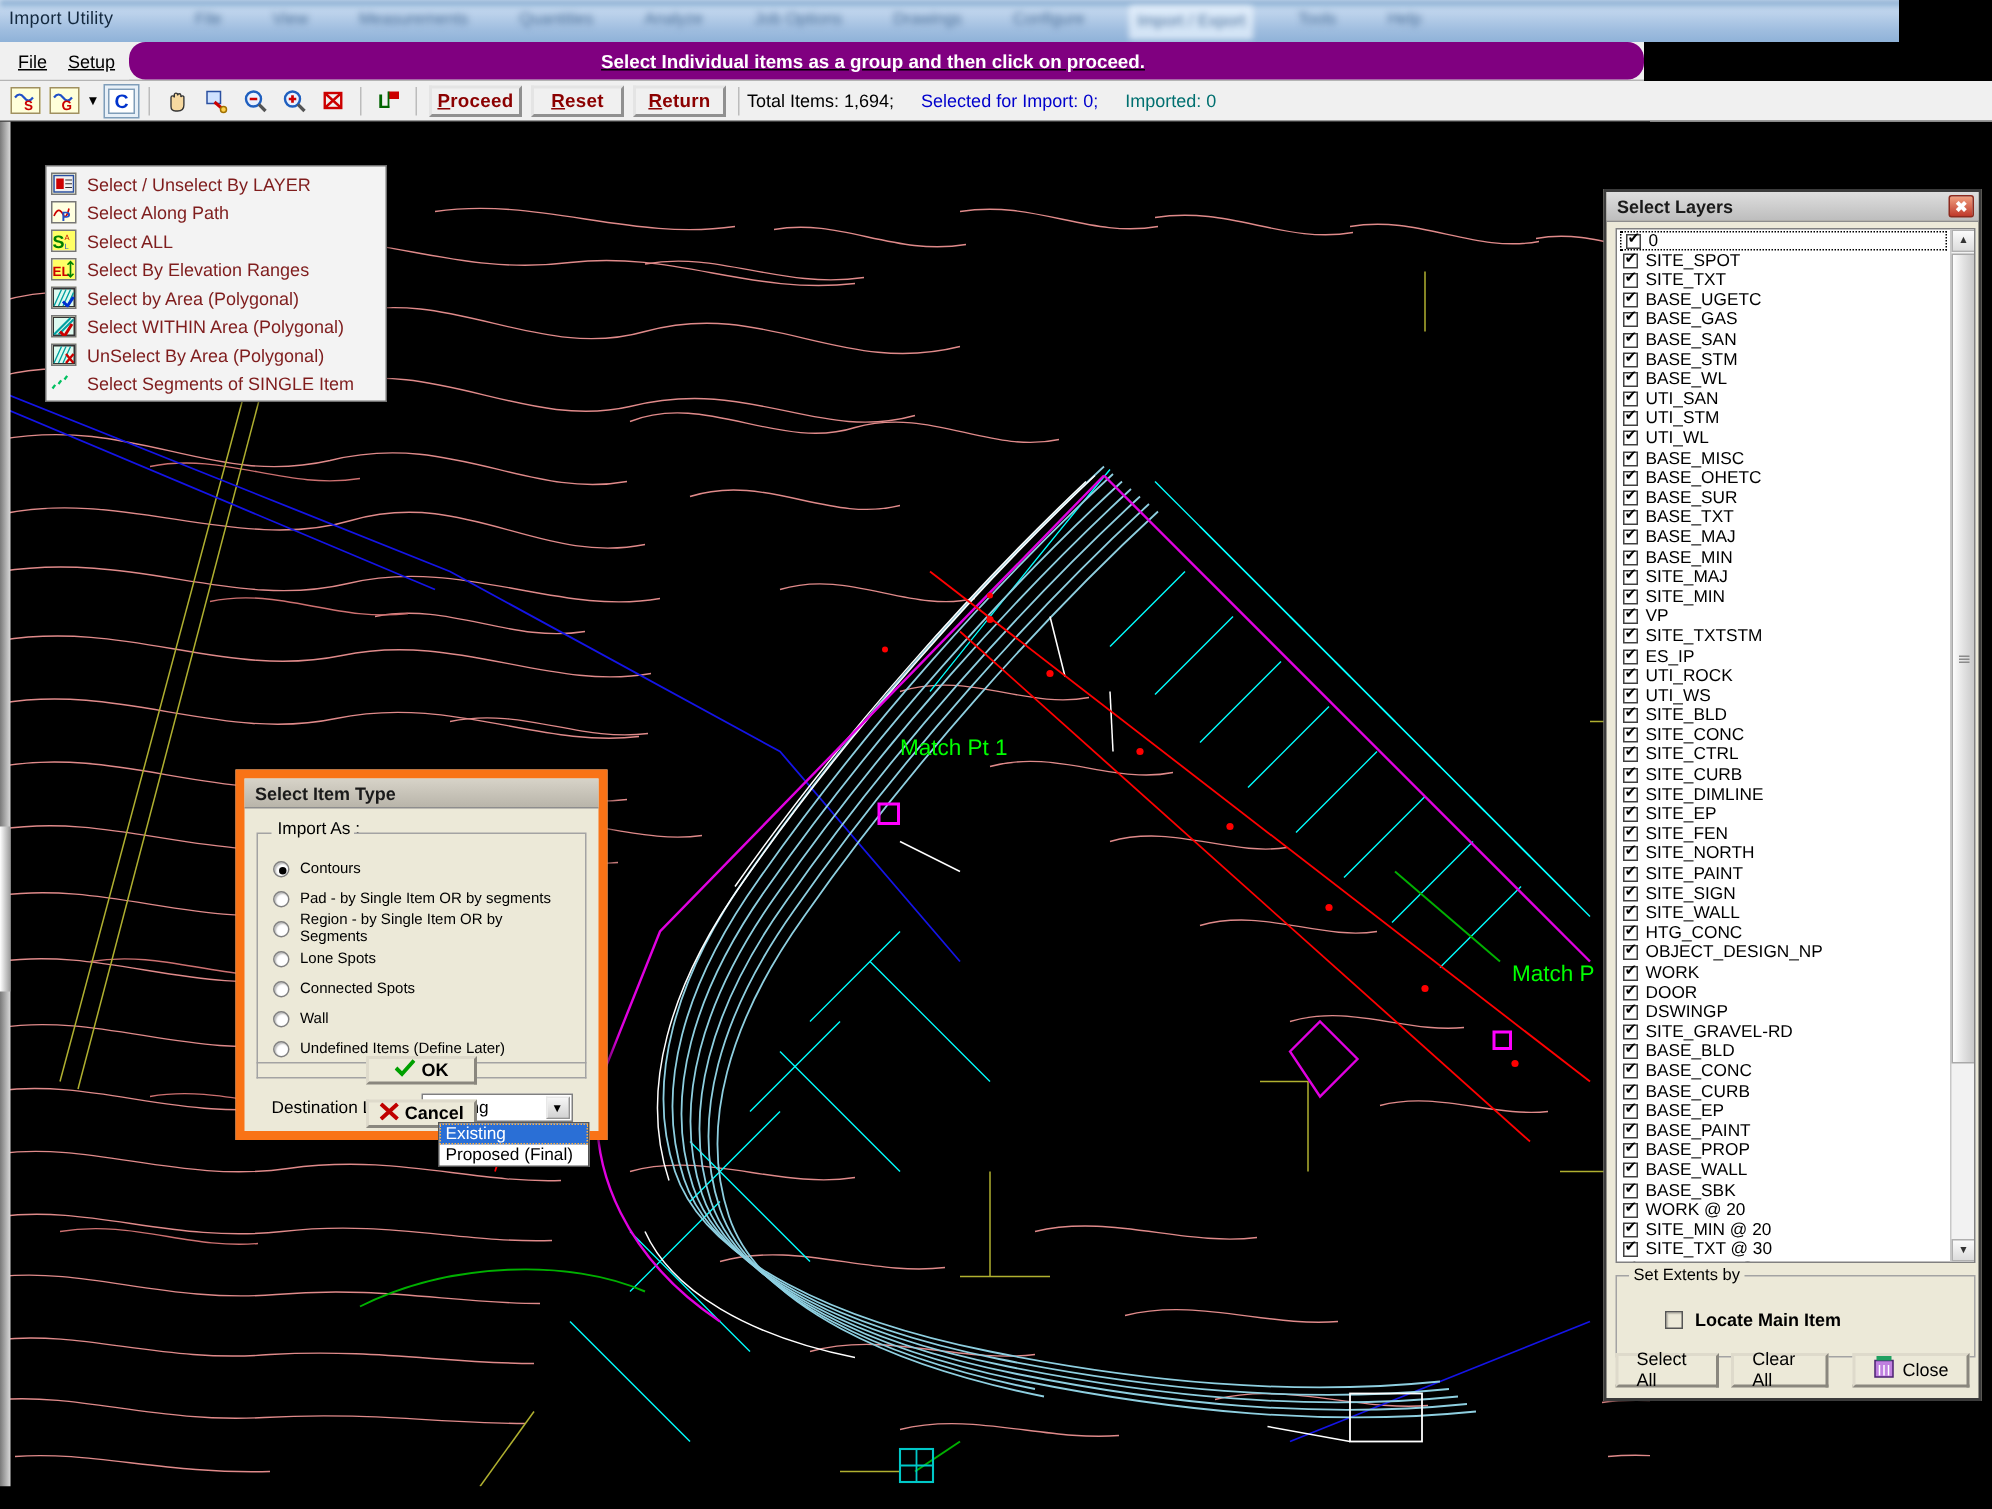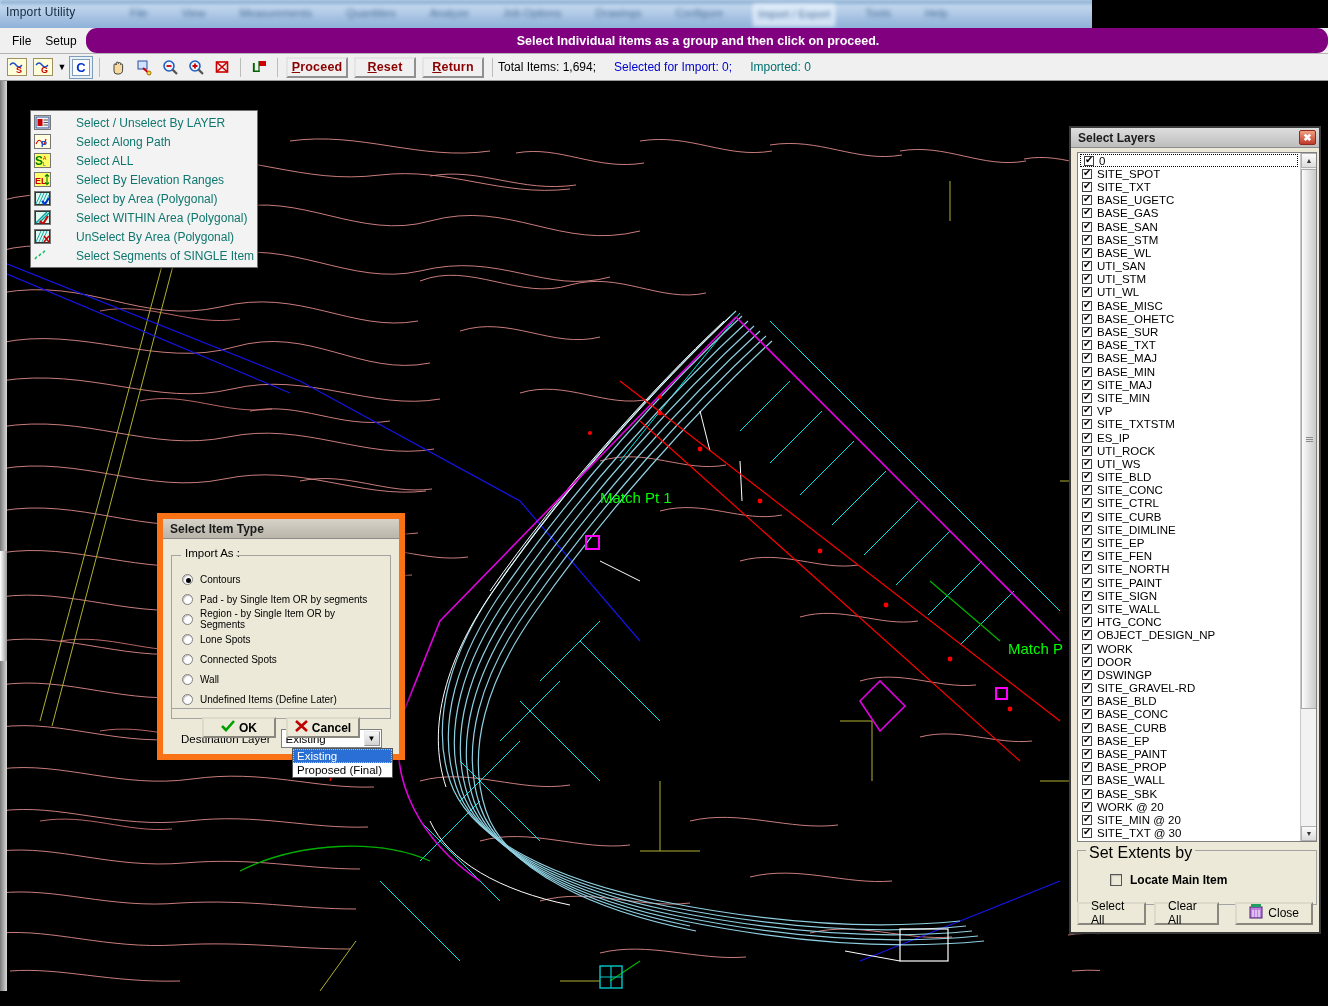--- a/index.html
+++ b/index.html
@@ -7,21 +7,21 @@
     margin: 0; padding: 0;
     width: 1328px; height: 1006px;
     overflow: hidden;
     font-family: "Liberation Sans", sans-serif;
     background: #000;
   }
   #app { position: relative; width: 1328px; height: 1006px; }
 
   
   .ribbon {
-    position: absolute; left: 0; top: 0; width: 1092px; height: 28px;
+    position: absolute; left: 0; top: 0; width: 1266px; height: 28px;
     background: linear-gradient(180deg,#cfe0f2 0%, #b9d0ea 35%, #9fbddf 72%, #8fb2d8 100%);
     overflow: hidden;
   }
   .ribbon-title {
     position: absolute; left: 6px; top: 5px;
     font-size: 12px; color: #14293f; letter-spacing: .2px;
   }
   .ribbon-tabs { position:absolute; left:126px; top:4px; height:22px; display:flex; gap:26px; }
   .ribbon-tab {
     font-size: 11px; color: #4a6f99;
@@ -40,24 +40,24 @@
     background: linear-gradient(180deg,#86a9cd,#a9c6e3);
     filter: blur(1.6px);
   }
 
   
   .iu-window {
     position:absolute; left:0; top:28px; width:1328px; height:978px;
     background:#000;
   }
   .menubar {
-    position:absolute; left:0; top:0; width:1328px; height:26px;
+    position:absolute; left:0; top:0; width:1096px; height:26px;
     background:#f0f0f0;
     border-bottom:1px solid #b4b4b4;
-    display:flex; align-items:stretch;
+    display:flex; align-items:stretch;text-decoration:underline;
   }
   .menubar-left {
     width:86px; display:flex; align-items:center; gap:14px;
     padding-left:12px; background:#f0f0f0;
   }
   .menu-item { font-size:12px; color:#000; cursor:default; }
   .title-banner {
     flex: 0 0 278px;
     background:#ffffd2;
     display:flex; align-items:center; justify-content:center;
@@ -124,22 +124,22 @@
   .map-label { fill:#00ff00; font-family:"Liberation Sans",sans-serif; font-size:15px; }
 
   
   .popup-menu {
     position:absolute; left:30px; top:82px; width:228px;
     background:#f3f3f3; border:1px solid #6f6f6f;
     box-shadow:2px 2px 3px rgba(0,0,0,.45);
     padding:2px 0;
   }
   .pm-row {
-    display:flex; align-items:center; height:19px; padding-left:3px; gap:25px;
-    font-size:12px; color:#0f766e;
+    display:flex; align-items:center; height:19px; padding-left:3px; gap:7px;
+    font-size:12px; color:#7f1d1d;
   }
   .pm-ico {
     width:17px; height:15px; border:1px solid #777; background:#ffffe0;
     position:relative; flex:0 0 17px; overflow:hidden;
   }
 
   
   .dlg {
     position:absolute; left:157px; top:485px; width:248px; height:247px;
     background:#ece9d8; border:6px solid #f97316;
@@ -191,21 +191,21 @@
     display:flex;align-items:center;justify-content:center; font-size:8px;
   }
   .combo-list {
     position:absolute; left:111px; top:19px; width:101px;
     background:#fff; border:1px solid #555; z-index:30;
   }
   .cl-opt { font-size:11.5px; height:14px; padding-left:4px; color:#000; line-height:14px; }
   .cl-opt.sel { background:#2a6fd6; color:#fff; outline:1px dotted #ffb347; outline-offset:-1px; }
   .dlg-footer {
     position:absolute; left:8px; right:8px; bottom:8px; height:38px;
-    border-top:1px solid #a3a3a3; display:flex; align-items:center; justify-content:center; gap:10px;
+    border-top:1px solid #a3a3a3; display:flex; align-items:center; justify-content:center; gap:10px;flex-direction:column;
   }
   .dlg-btn {
     width:74px;height:21px; background:#ece9d8; border:2px outset #dedacb;
     display:flex;align-items:center;justify-content:center;gap:4px;
     font-size:12px;font-weight:bold;color:#000;
   }
 
   
   .layers {
     position:absolute; left:1069px; top:98px; width:252px; height:808px;
@@ -260,21 +260,21 @@
   }
   .grip { width:7px; height:7px; }
   .grip i { display:block; height:1px; background:#8a8a8a; margin:1px 0; }
 
   .extents {
     position:absolute; left:6px; top:722px; width:240px; height:55px;
     border:1px solid #a3a3a3; background:#ece9d8;
   }
   .ex-legend {
     position:absolute; top:-7px; left:8px; background:#ece9d8; padding:0 3px;
-    font-size:16px; color:#000;
+    font-size:11px; color:#000;
   }
   .ex-row {
     position:absolute; left:32px; top:22px; display:flex;align-items:center;gap:8px;
     font-size:12px; font-weight:bold; color:#000;
   }
   .chk-big { width:12px;height:12px;border:1px solid #555;background:#ece9d8;
              box-shadow:inset 1px 1px 1px rgba(0,0,0,.2); flex:0 0 12px; }
   .layers-footer {
     position:absolute; left:6px; right:6px; bottom:6px; height:26px;
     display:flex; align-items:center; gap:8px;

